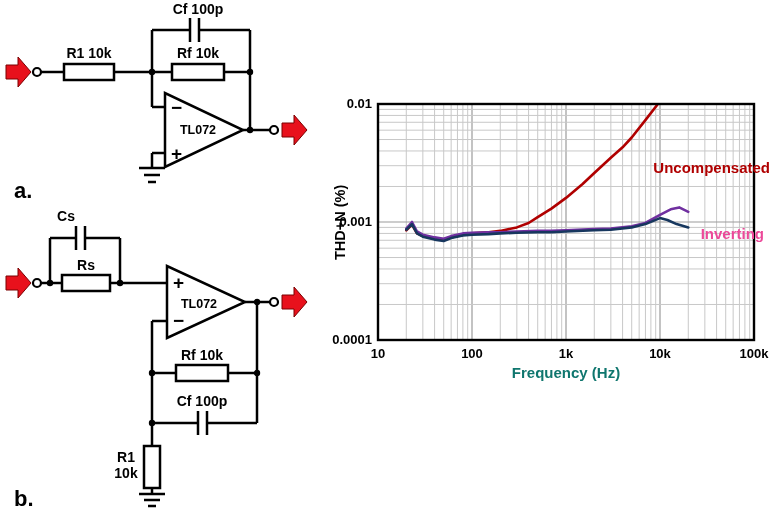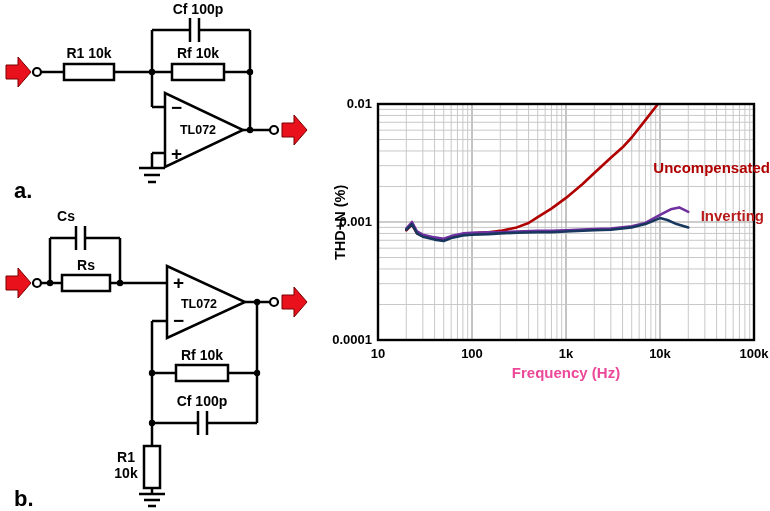--- a/index.html
+++ b/index.html
@@ -22,21 +22,21 @@
   .chart { position:absolute; left:330px; top:88px; width:440px; height:312px; }
   .chart svg { position:absolute; left:0; top:0; }
   .ylabel {
     position:absolute; left:0px; top:16px; height:236px; width:20px;
     display:flex; align-items:center; justify-content:center;
     writing-mode:vertical-rl; transform:rotate(180deg);
     font-weight:bold; font-size:14.5px; color:#000;
   }
   .xlabel {
     position:absolute; left:48px; top:276px; width:376px; text-align:center;
-    font-weight:bold; font-size:15px; color:#ec4899;
+    font-weight:bold; font-size:15px; color:#0f766e;
   }
   .annot { position:absolute; font-weight:bold; font-size:15px; white-space:nowrap;text-align:right; }
 </style>
 </head>
 <body>
 
 <div class="page">
 
   <svg class="circuit" id="circuit-a" width="320" height="212" viewBox="0 0 320 212" style="left:2px; top:0;">
     <g>
@@ -216,16 +216,16 @@
         <text x="142.0" y="270" text-anchor="middle" class="tick">100</text>
         <text x="236.0" y="270" text-anchor="middle" class="tick">1k</text>
         <text x="330.0" y="270" text-anchor="middle" class="tick">10k</text>
         <text x="424.0" y="270" text-anchor="middle" class="tick">100k</text>
         <text x="42" y="20.0" text-anchor="end" class="tick">0.01</text>
         <text x="42" y="138.0" text-anchor="end" class="tick">0.001</text>
         <text x="42" y="256.0" text-anchor="end" class="tick">0.0001</text>
       </svg>
     <div class="xlabel">Frequency (Hz)</div>
     <div class="annot" style="top: 71px; right: 0px; color: rgb(176, 0, 0);">Uncompensated</div>
-    <div class="annot" style="top: 119px; right: 6px; color: #b91c1c;">Inverting</div>
+    <div class="annot" style="top: 137px; right: 6px; color: #ec4899;">Inverting</div>
   </div>
 
 </div>
 
 </body></html>

